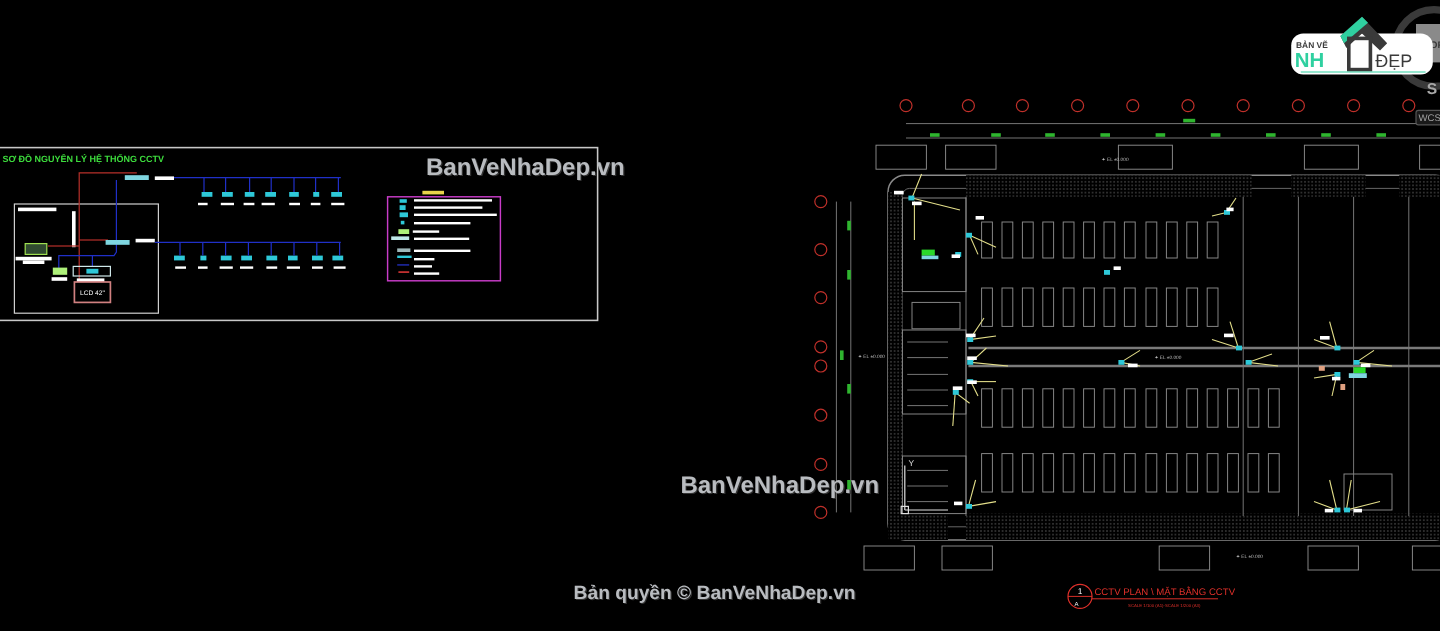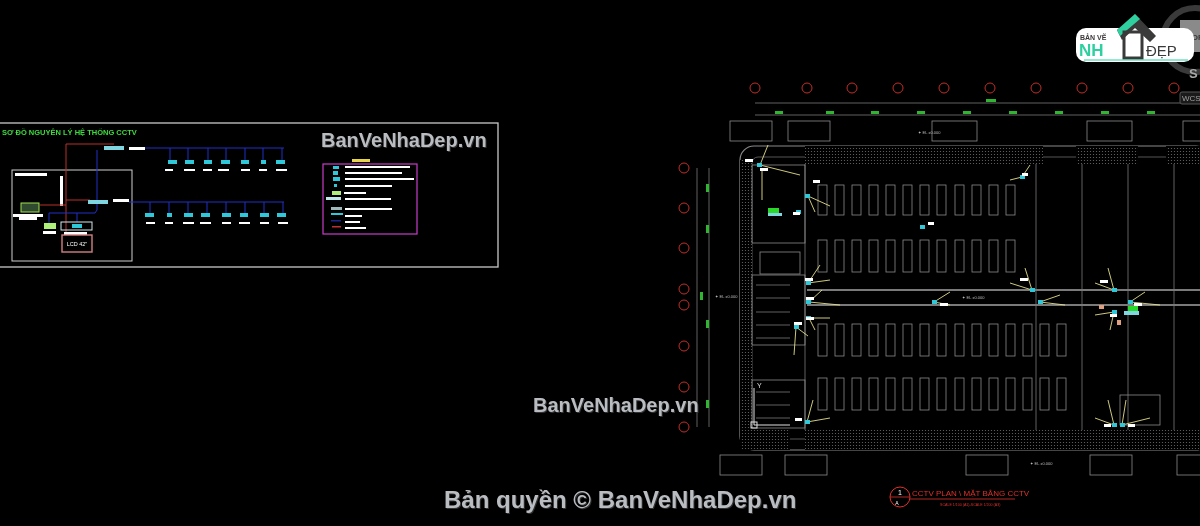--- a/index.html
+++ b/index.html
@@ -1,21 +1,21 @@
 <!DOCTYPE html>
 <html><head>
 <meta charset="utf-8">
 <style>
   html,body{margin:0;padding:0;background:#000;}
   body{width:1200px;height:526px;position:relative;overflow:hidden;font-family:"Liberation Sans",sans-serif;}
   #cad{position:absolute;left:0;top:0;width:1200px;height:526px;}
-  .wm{position:absolute;color:#b9bcc0;font-weight:bold;font-family:"Liberation Sans",sans-serif;text-shadow:1px 1px 0 #333;white-space:nowrap;}
+  .wm{position:absolute;color:#b9bcc0;font-weight:bold;font-family:"Liberation Sans",sans-serif;text-shadow:1px 1px 0 #333;white-space:nowrap;margin-left:34px;}
   .wm1{left:321px;top:129px;font-size:20px;}
   .wm2{left:533px;top:394px;font-size:20px;}
-  .wm3{left:444px;top:486px;font-size:24px;}
+  .wm3{left:444px;top:486px;font-size:16px;}
   .tag{font-family:"Liberation Sans",sans-serif;}
 </style>
 </head>
 <body>
 
 <svg id="cad" viewBox="0 0 1200 526" xmlns="http://www.w3.org/2000/svg">
 
   <g>
     <rect x="-5" y="123" width="503" height="144" fill="none" stroke="#c8c8c8" stroke-width="1.3"></rect>
     <text x="2" y="135" fill="#3ddc3d" font-size="7.5" font-weight="bold" class="tag">SƠ ĐỒ NGUYÊN LÝ HỆ THỐNG CCTV</text>

